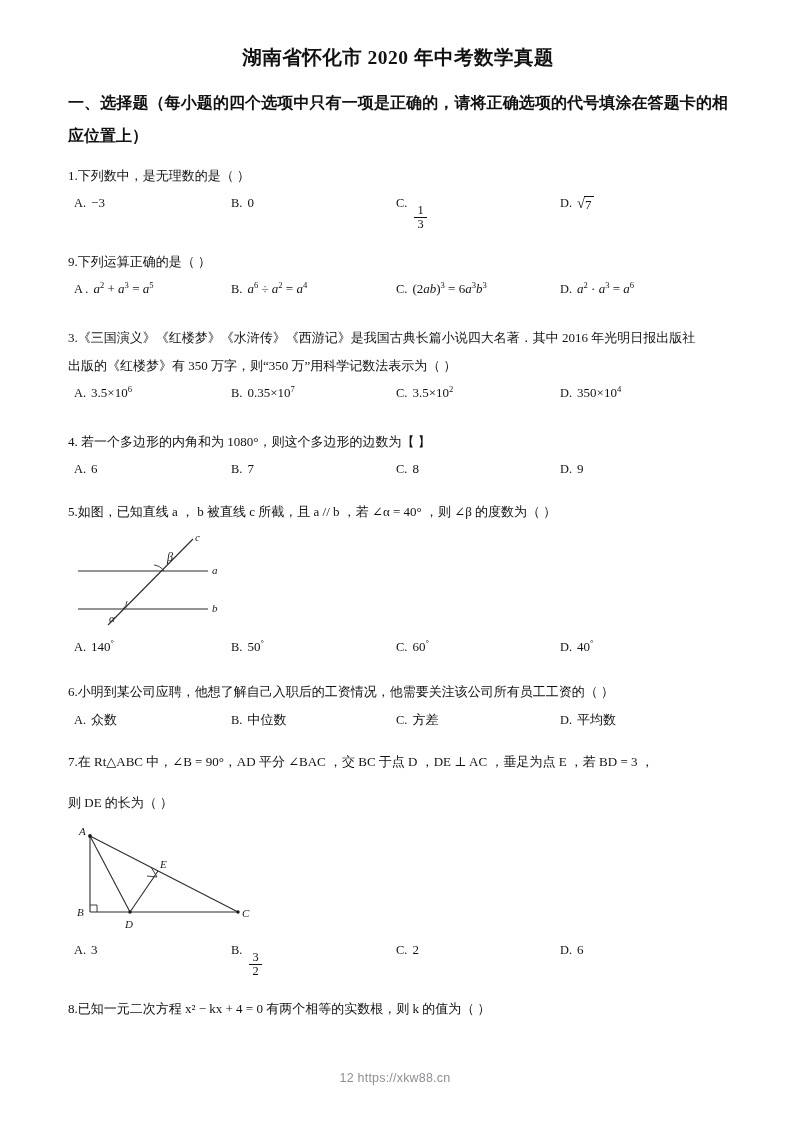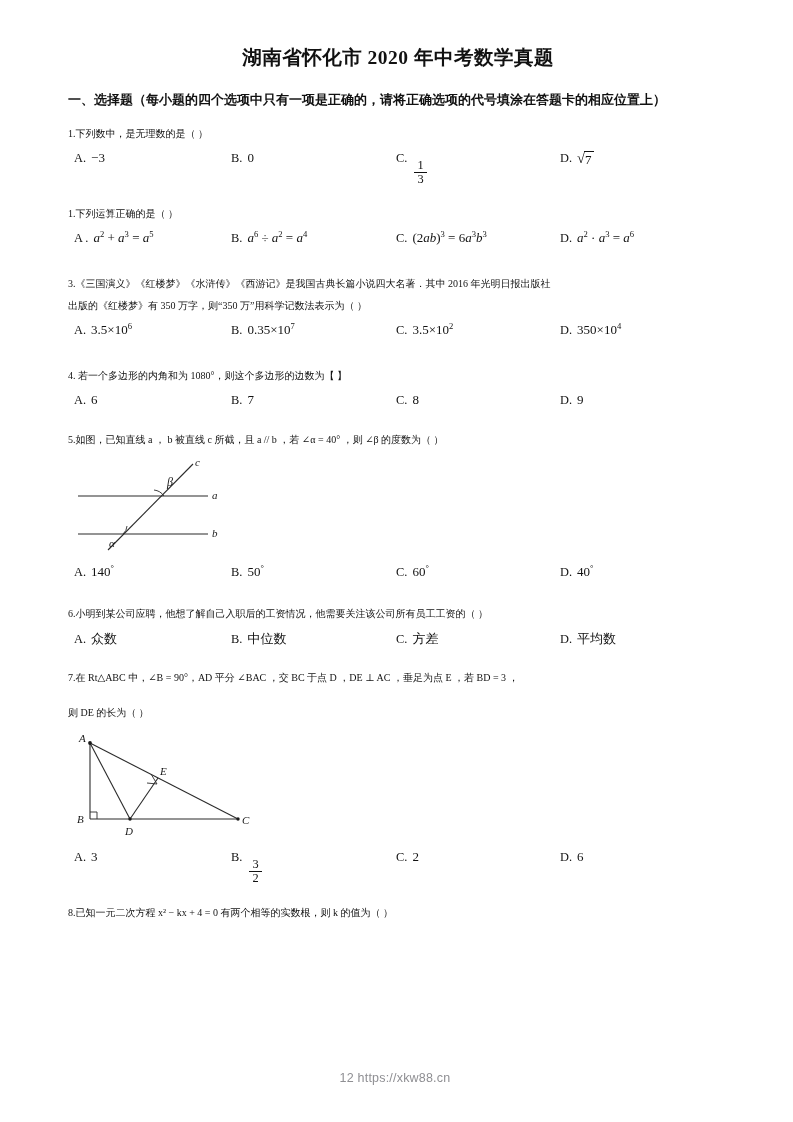--- a/index.html
+++ b/index.html
@@ -34,30 +34,30 @@
     text-align: center;
     font-size: 19.5px;
     font-weight: bold;
     letter-spacing: 0.5px;
     margin: 0 0 16px 0;
     line-height: 1.4;
   }
 
   
   .section-head {
-    font-size: 13px;
+    font-size: 16px;
     font-weight: bold;
     line-height: 2.05;
     margin: 0 0 4px 0;
     text-align: justify;
   }
 
   
   .q-stem {
-    font-size: 10px;
+    font-size: 13px;
     line-height: 2.0;
     margin: 10px 0 0 0;
     text-align: justify;
   }
   .q-stem.tight { margin-top: 8px; }
 
   
   .opt-row {
     position: relative;
     height: 34px;
@@ -165,21 +165,21 @@
       </div>
       <div class="opt opt-d">
         <span class="lbl">D.</span>
         <span class="val"><span class="sqrt">
               <span class="rad">√</span>
               <span class="radicand">7</span>
             </span></span>
       </div>
     </div>
 
-    <p class="q-stem">1.下列运算正确的是（      ）</p>
+    <p class="q-stem">9.下列运算正确的是（      ）</p>
     <div class="opt-row">
       <div class="opt opt-a">
         <span class="lbl">A .</span>
         <span class="val"><i class="mi">a</i><sup class="exp">2</sup> + <i class="mi">a</i><sup class="exp">3</sup> = <i class="mi">a</i><sup class="exp">5</sup></span>
       </div>
       <div class="opt opt-b">
         <span class="lbl">B.</span>
         <span class="val"><i class="mi">a</i><sup class="exp">6</sup> ÷ <i class="mi">a</i><sup class="exp">2</sup> = <i class="mi">a</i><sup class="exp">4</sup></span>
       </div>
       <div class="opt opt-c">

